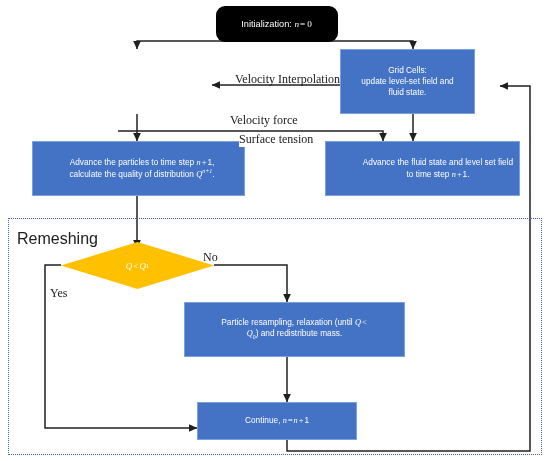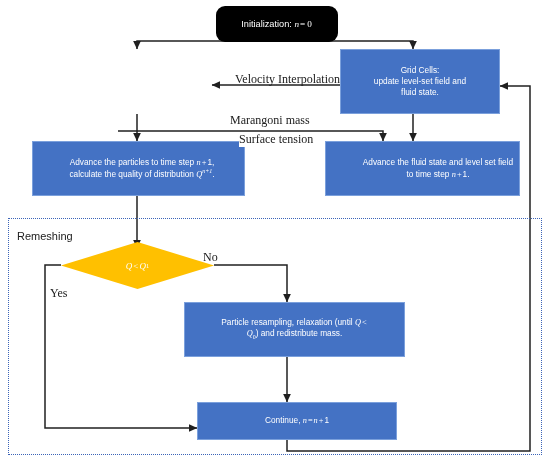--- a/index.html
+++ b/index.html
@@ -66,21 +66,21 @@
   .edge-label {
     position: absolute;
     font-size: 12px;
     color: #202020;
     white-space: nowrap;
     background: transparent;
     font-family: Liberation Serif, serif;
   }
   .group-label {
     position: absolute;
-    font-size: 11px;
+    font-size: 16px;
     color: #202020;
     white-space: nowrap;
   }
   .dotted-group {
     position: absolute;
     box-sizing: border-box;
     border: 1.5px dotted #3B64B8;
   }
   i.v { font-style: italic; font-family: "Liberation Serif", serif; }
   .op { font-family: "Liberation Serif", serif; font-style: normal; padding: 0 1px; }
@@ -127,21 +127,21 @@
   <div class="dotted-group" style="left:8px; top:218px; width:534px; height:237px;"></div>
   <div class="group-label" style="left:17px; top:230px;">Remeshing</div>
 
   <div class="node box-black" style="left:216px; top:6px; width:122px; height:28px;">
     <span>
       Initialization: <i class="v">n</i><span class="op">=</span><span class="op">0</span>
     </span>
   </div>
 
 
-  <div class="node box-blue" style="left:340px; top:49px; width:160px; height:65px;">
+  <div class="node box-blue" style="left:340px; top:49px; width:135px; height:65px;">
     <span>
       <span>Grid Cells:</span><br>
       <span>update level-set field and</span><br>
       <span>fluid state.</span>
     </span>
   </div>
 
   <div class="node box-blue" style="left:32px; top:141px; width:213px; height:55px;padding-left:12px;">
     <span>
       Advance the particles to time step <i class="v">n</i><span class="op">+</span>1,<br>
@@ -168,25 +168,25 @@
     </div>
   </div>
 
   <div class="node box-blue" style="left:184px; top:302px; width:221px; height:55px;">
     <span>
       Particle resampling, relaxation (until <i class="v">Q</i><span class="op">&lt;</span><br>
       <i class="v">Q</i><sub class="sb">0</sub>) and redistribute mass.
     </span>
   </div>
 
-  <div class="node box-blue" style="left:197px; top:402px; width:200px; height:38px;">
+  <div class="node box-blue" style="left:197px; top:402px; width:160px; height:38px;">
     <span>
       Continue, <i class="v">n</i><span class="op">=</span><i class="v">n</i><span class="op">+</span>1
     </span>
   </div>
 
   <div class="edge-label" style="left:235px; top:72px;">Velocity Interpolation</div>
-  <div class="edge-label" style="left:230px; top:113px;">Marangoni mass</div>
+  <div class="edge-label" style="left:230px; top:113px;">Velocity force</div>
   <div class="edge-label" style="left:239px; top:132px; background:#ffffff;">Surface tension</div>
   <div class="edge-label" style="left:50px; top:250px;margin-top:36px;">Yes</div>
   <div class="edge-label" style="left:203px; top:250px;">No</div>
 
 </div>
 
 </body></html>

